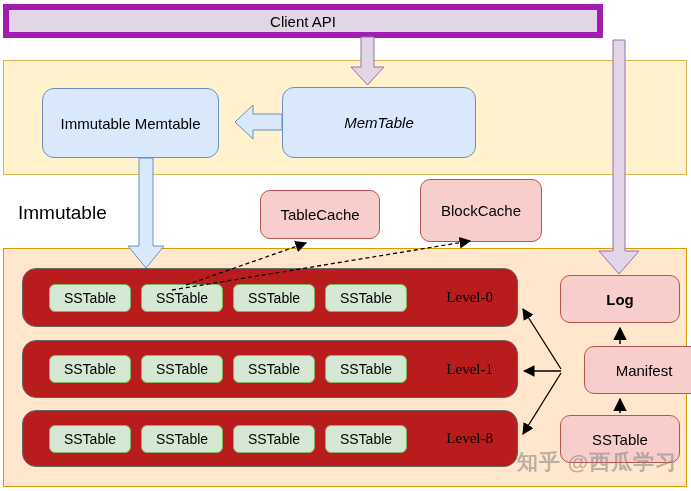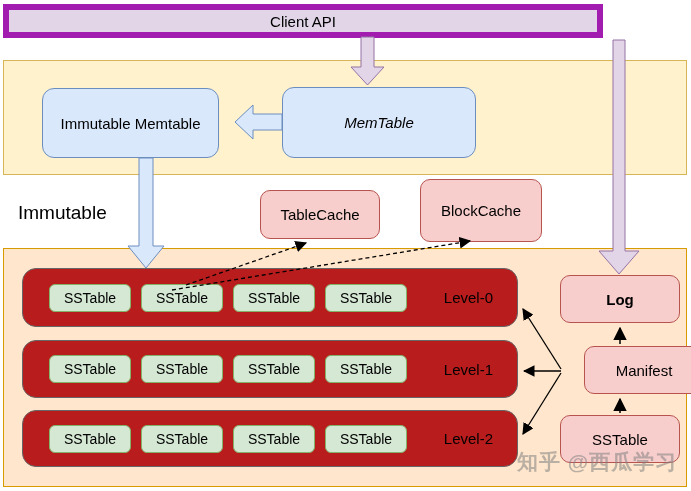--- a/index.html
+++ b/index.html
@@ -44,21 +44,21 @@
     display:flex;align-items:center;gap:10px;
     padding-left:26px;z-index:2;
   }
   .sstable{
     width:82px;height:28px;flex:0 0 82px;
     background:#d5e8d4;border:1px solid #82b366;border-radius:6px;
     display:flex;align-items:center;justify-content:center;
     font-size:14px;box-sizing:border-box;
   }
   .level-label{
-    margin-left:auto;margin-right:24px;font-size:15px;
+    margin-left:auto;margin-right:24px;font-size:15px;font-family:Liberation Serif, serif;
   }
   .compaction-label{
     left:18px;top:202px;font-size:19px;z-index:2;
   }
   .arrow-layer{
     left:0;top:0;width:691px;height:491px;z-index:5;pointer-events:none;
   }
   .watermark{
     left:517px;top:448px;font-size:21px;font-weight:700;
     color:rgba(130,130,130,0.55);white-space:nowrap;z-index:10;
@@ -125,21 +125,21 @@
     </div>
   <div class="sstable">
       <span>SSTable</span>
     </div>
   <div class="sstable">
       <span>SSTable</span>
     </div>
   <div class="sstable">
       <span>SSTable</span>
     </div>
-  <div class="level-label">Level-2</div>
+  <div class="level-label">Level-8</div>
 </div>
 
 <div class="abs pink-box" style="left:560px;top:275px;font-weight:bold;">
   <span>Log</span>
 </div>
 <div class="abs pink-box" style="left:560px;top:346px;margin-left:24px;">
   <span>Manifest</span>
 </div>
 <div class="abs pink-box" style="left:560px;top:415px;">
   <span>SSTable</span>

